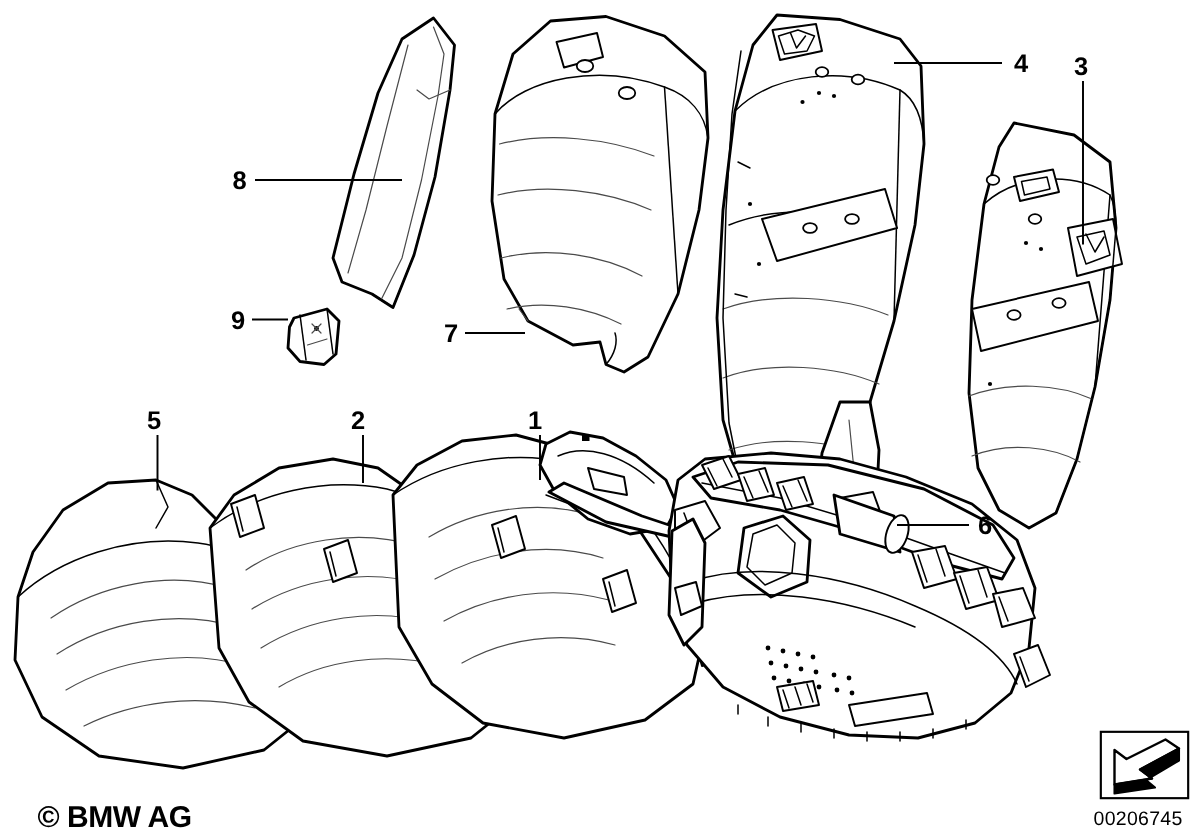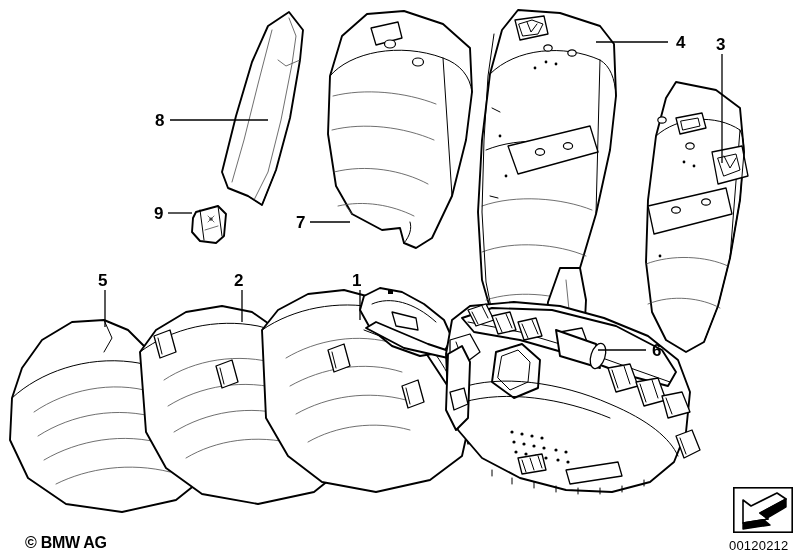--- a/index.html
+++ b/index.html
@@ -34,21 +34,21 @@
     color: #000000;
     line-height: 1;
     user-select: none;
   }
   #copyright {
     position: absolute;
     left: 25px;
     top: 534px;
     font-family: "Liberation Sans", sans-serif;
     font-weight: bold;
-    font-size: 16px;
+    font-size: 20px;
     letter-spacing: -0.3px;
     color: #000000;
   }
   #partnumber {
     position: absolute;
     left: 729px;
     top: 538px;
     font-family: "Liberation Sans", sans-serif;
     font-size: 13px;
     letter-spacing: 0.2px;
@@ -345,15 +345,15 @@
   <div class="callout" style="left:154px; top:205px;">9</div>
 
   <div id="copyright">© BMW AG</div>
 
   <svg id="arrow-box" viewBox="0 0 60 46" xmlns="http://www.w3.org/2000/svg">
     <rect x="0.8" y="0.8" width="58.4" height="44.4" fill="#ffffff" stroke="#000000" stroke-width="1.6"></rect>
     <path d="M10 22 L10 13 L18 19 L44 6 L53 12 L27 26 L35 32 L10 36 Z" fill="#ffffff" stroke="#000000" stroke-width="1.6" stroke-linejoin="round"></path>
     <path d="M10 36 L35 32 L27 26 L53 12 L53 20 L31 33 L37 38 L10 42 Z" fill="#000000" stroke="#000000" stroke-width="1.4" stroke-linejoin="round"></path>
   </svg>
 
-  <div id="partnumber">00120212</div>
+  <div id="partnumber">00206745</div>
 
 </div>
 
 </body></html>

